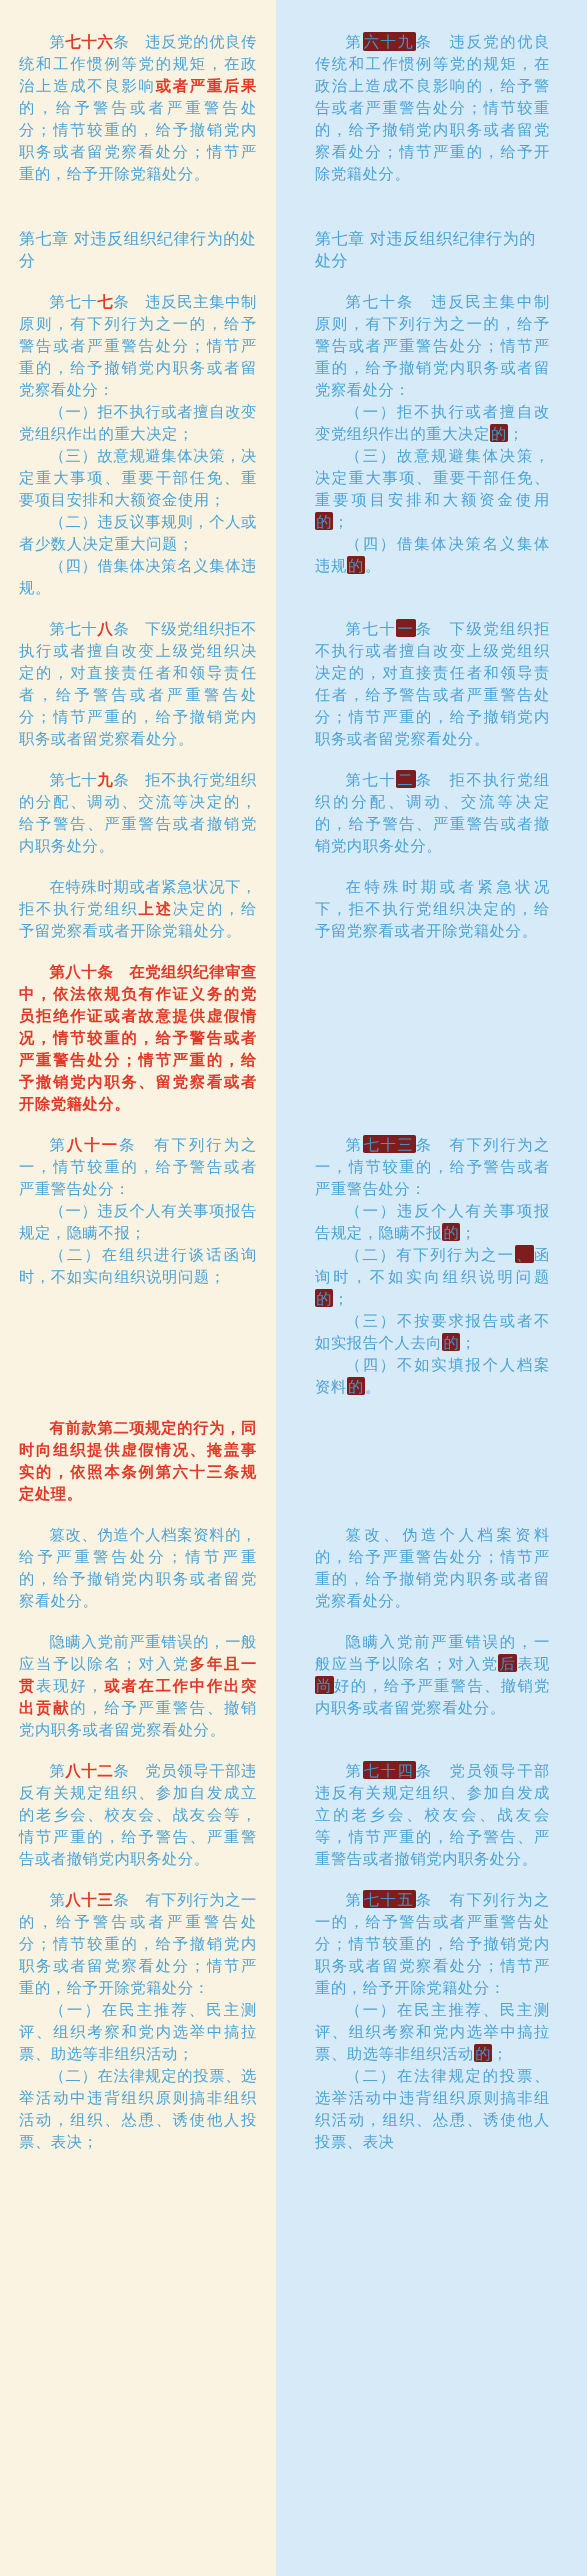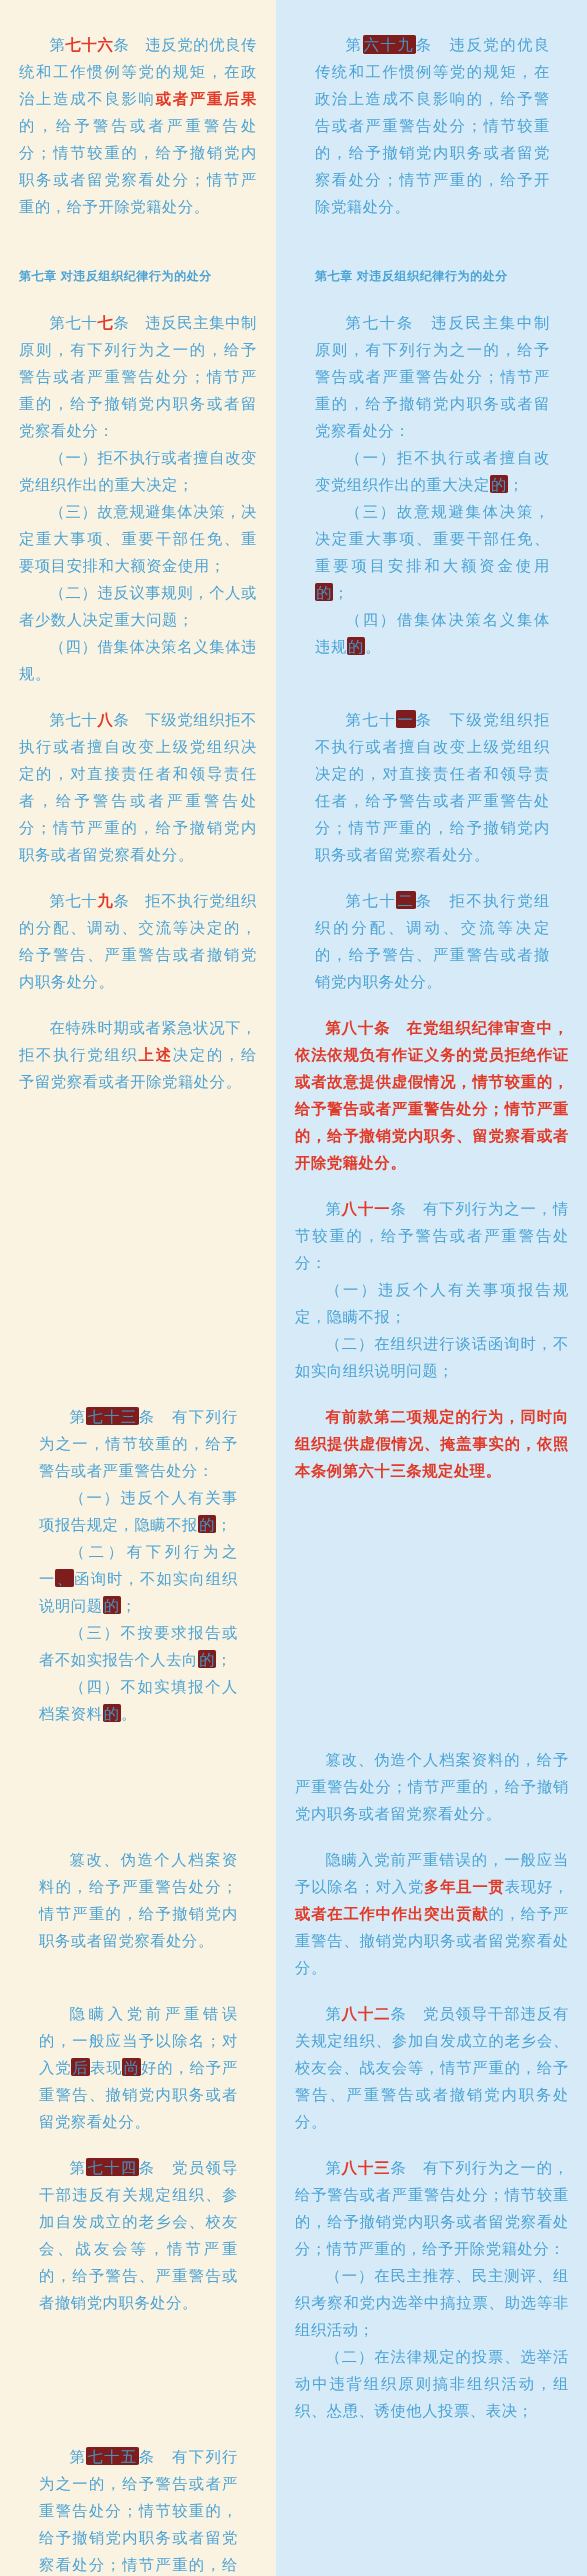--- a/index.html
+++ b/index.html
@@ -27,37 +27,37 @@
     left: 0; top: 0;
     width: 588px;
     display: grid;
     grid-template-columns: 276px 312px;
     row-gap: 19px;
     padding-top: 31px;
   }
   .cell {
     box-sizing: border-box;
     font-size: 15.3px;
-    line-height: 27px;
+    line-height: 22px;
     letter-spacing: 0.6px;
     color: #4ba3d6;
   }
   .cell.left  { padding: 0 19px 0 19px; }
   .cell.right { padding: 0 38px 0 39px; }
 
   .para {
     margin: 0;
     text-indent: 2em;
     text-align: justify;
   }
   .chapter-row .chapter {
     margin: 23.5px 0 0 0;
     text-indent: 0;
-    font-size: 12px;
-    font-weight: 700;
+    font-size: 16px;
+    font-weight: 400;
     color: #2b99d8;
     letter-spacing: 0.6px;
   }
   .extra-gap { }
 
   .s-n { color: #4ba3d6; }
   .s-r { color: #e23a28; font-weight: 700; }
   .s-y {
     color: #4196c9;
     background: #7f1d1d;
@@ -106,20 +106,23 @@
     </div>
     <div class="cell left">
       <p class="para"><span class="s-n">第七十</span><span class="s-r">九</span><span class="s-n">条　拒不执行党组织的分配、调动、交流等决定的，给予警告、严重警告或者撤销党内职务处分。</span></p>
     </div>
     <div class="cell right">
       <p class="para"><span class="s-n">第七十</span><span class="s-y">二</span><span class="s-n">条　拒不执行党组织的分配、调动、交流等决定的，给予警告、严重警告或者撤销党内职务处分。</span></p>
     </div>
     <div class="cell left">
       <p class="para"><span class="s-n">在特殊时期或者紧急状况下，拒不执行党组织</span><span class="s-r">上述</span><span class="s-n">决定的，给予留党察看或者开除党籍处分。</span></p>
     </div>
+    <div class="cell right">
+      <p class="para"><span class="s-n">在特殊时期或者紧急状况下，拒不执行党组织决定的，给予留党察看或者开除党籍处分。</span></p>
+    </div>
     <div class="cell left">
       <p class="para"><span class="s-r">第八十条　在党组织纪律审查中，依法依规负有作证义务的党员拒绝作证或者故意提供虚假情况，情节较重的，给予警告或者严重警告处分；情节严重的，给予撤销党内职务、留党察看或者开除党籍处分。</span></p>
     </div>
     <div class="cell right"></div>
     <div class="cell left">
       <p class="para"><span class="s-n">第</span><span class="s-r">八十一</span><span class="s-n">条　有下列行为之一，情节较重的，给予警告或者严重警告处分：</span></p>
       <p class="para"><span class="s-n">（一）违反个人有关事项报告规定，隐瞒不报；</span></p>
       <p class="para"><span class="s-n">（二）在组织进行谈话函询时，不如实向组织说明问题；</span></p>
     </div>
     <div class="cell right">

